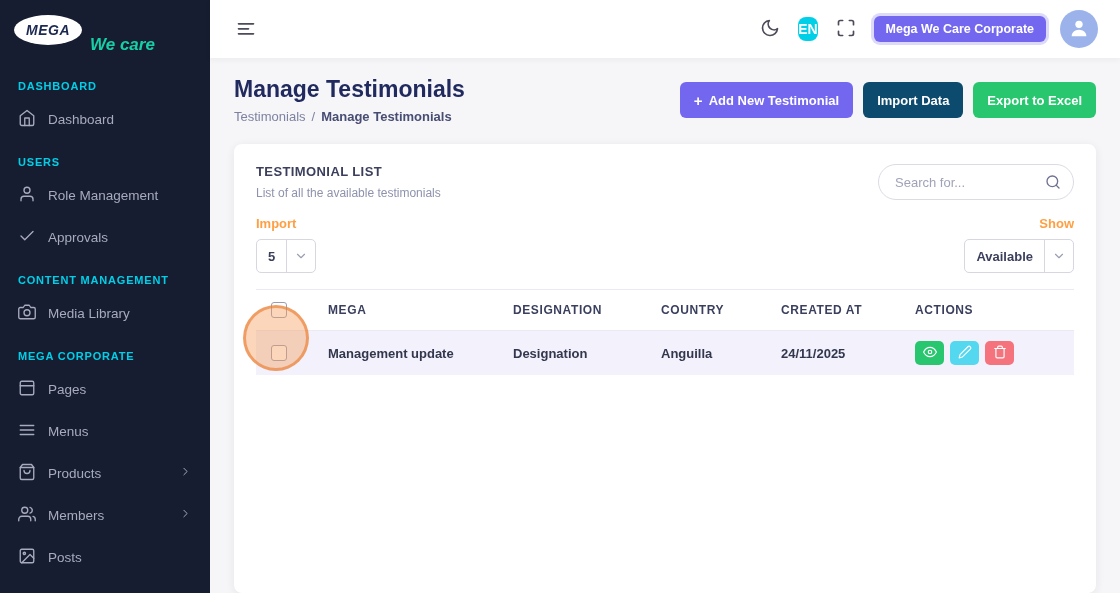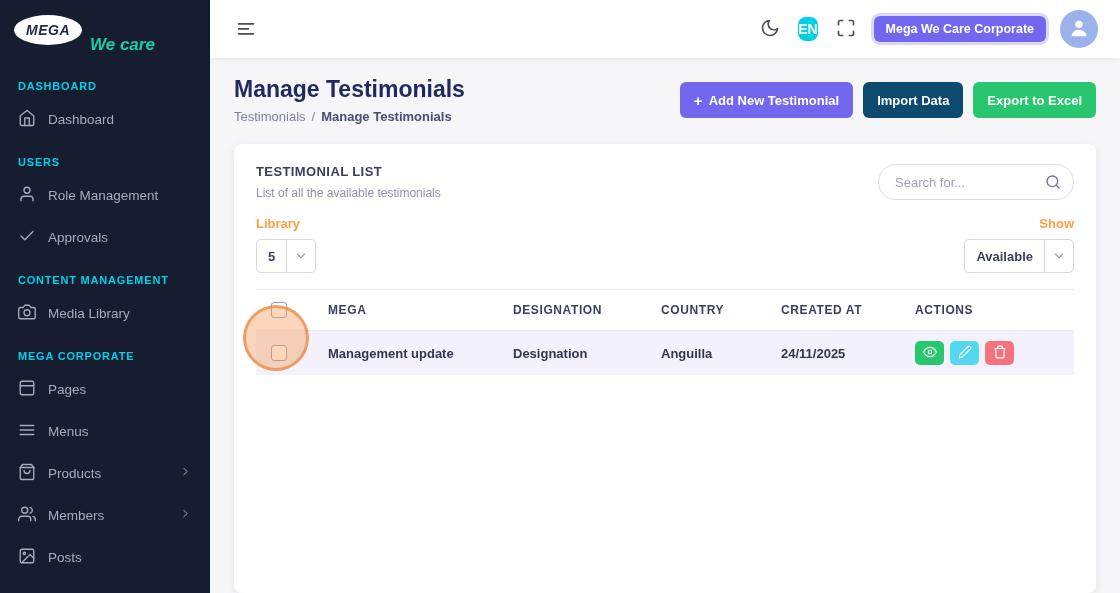--- a/index.html
+++ b/index.html
@@ -252,21 +252,21 @@
             <input type="text" placeholder="Search for..." style="">
             <span class="search-icon"><svg viewBox="0 0 24 24">
                   <circle cx="11" cy="11" r="8"></circle>
                   <line x1="21" y1="21" x2="16.65" y2="16.65"></line>
                 </svg></span>
           </div>
         </div>
 
         <div class="filters">
           <div>
-            <div class="filter-label">Library</div>
+            <div class="filter-label">Import</div>
             <div class="select">
               <span class="val">5</span>
               <span class="sep"></span>
               <span class="chev-down">
                   <svg viewBox="0 0 24 24">
                     <polyline points="6 9 12 15 18 9"></polyline>
                   </svg>
                 </span>
             </div>
           </div>

